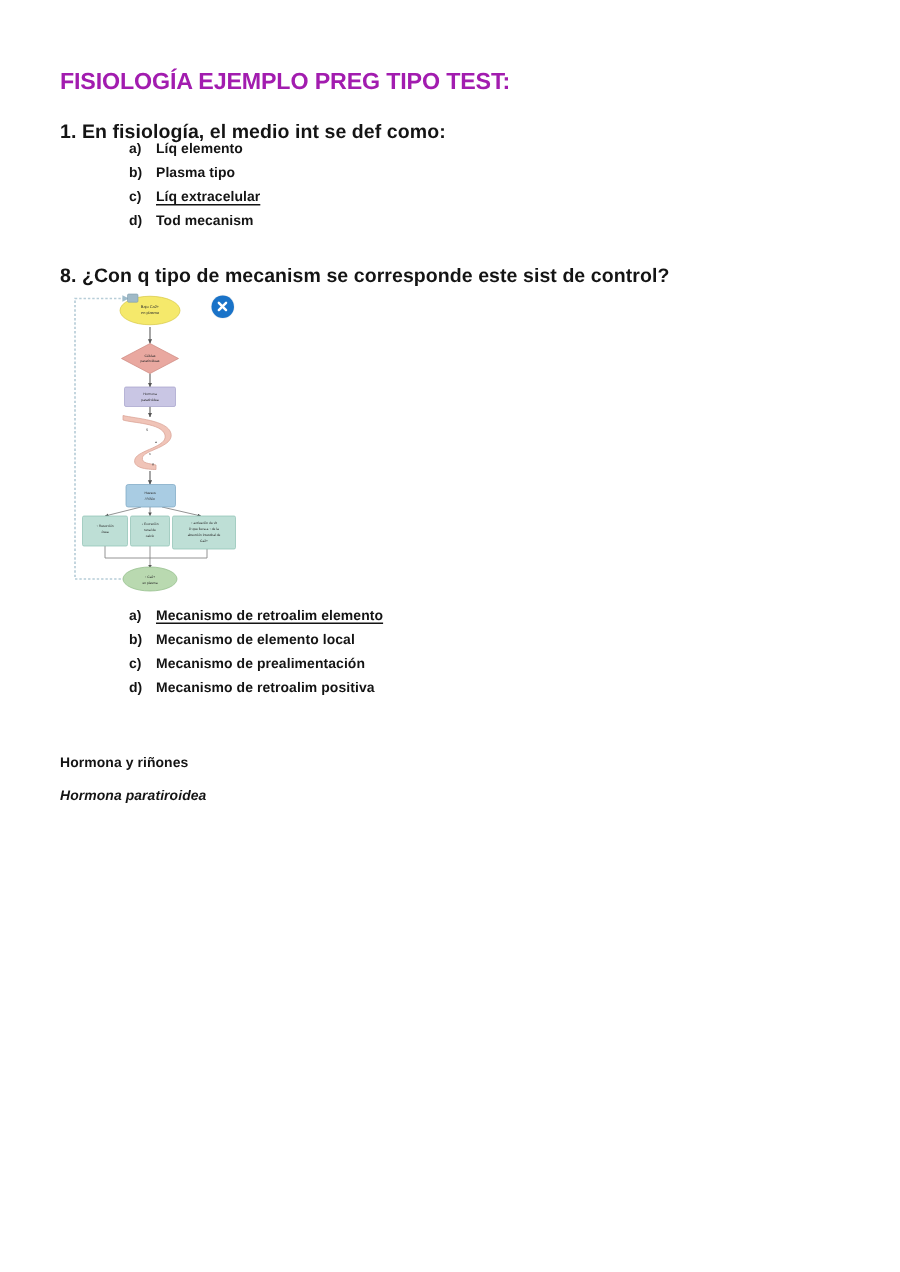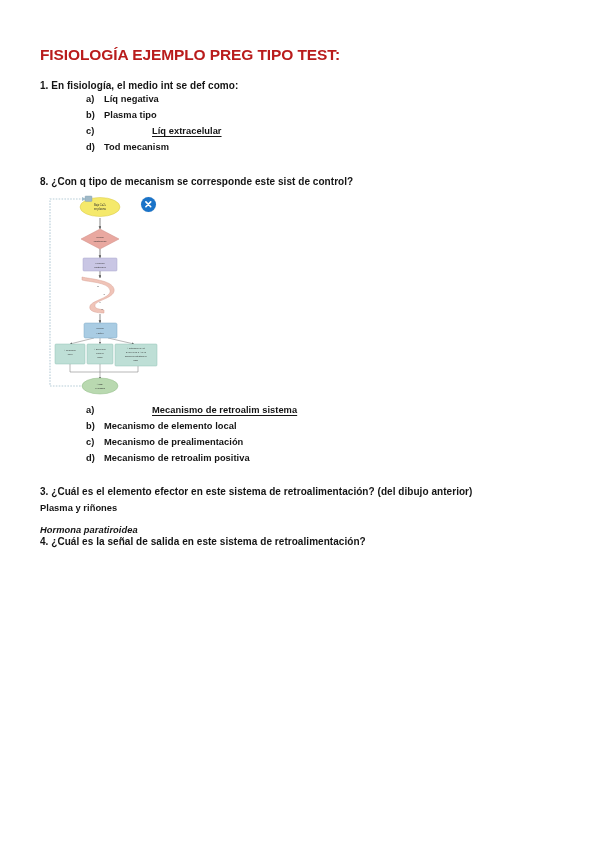--- a/index.html
+++ b/index.html
@@ -25,29 +25,29 @@
   }
 
   
   .doc-title {
     position: absolute;
     left: 40px;
     top: 46px;
     font-size: 15.5px;
     font-weight: bold;
     letter-spacing: -0.1px;
-    color: #b91c1c;
+    color: #a21caf;
     white-space: nowrap;
   }
 
   
   .question {
     position: absolute;
     left: 40px;
-    font-size: 10px;
+    font-size: 13px;
     font-weight: bold;
     color: #141414;
     letter-spacing: 0.05px;
     white-space: nowrap;
   }
   .answer-line {
     position: absolute;
     font-size: 9.3px;
     font-weight: bold;
     color: #141414;
@@ -70,21 +70,20 @@
     letter-spacing: 0.05px;
     white-space: nowrap;
   }
   .option-letter {
     width: 18px;
     flex: 0 0 18px;
   }
   .option-text.underlined {
     text-decoration: underline;
     text-underline-offset: 1.5px;
-    margin-left: 48px;
   }
 
   
   .diagram {
     position: absolute;
     left: 42px;
     top: 192px;
     width: 130px;
     height: 208px;
   }
@@ -120,21 +119,21 @@
 
 <div class="page">
 
   <div class="doc-title">FISIOLOGÍA EJEMPLO PREG TIPO TEST:</div>
 
   <div class="question" style="top:80px;">1.  En fisiología, el medio int se def como:</div>
 
   <div class="options" style="top:94px;">
     <div class="option-row">
       <span class="option-letter">a)</span>
-      <span class="option-text">Líq negativa</span>
+      <span class="option-text">Líq elemento</span>
     </div>
     <div class="option-row">
       <span class="option-letter">b)</span>
       <span class="option-text">Plasma tipo</span>
     </div>
     <div class="option-row">
       <span class="option-letter">c)</span>
       <span class="option-text underlined">Líq extracelular</span>
     </div>
     <div class="option-row">
@@ -243,35 +242,33 @@
 
   <div class="x-badge">
     <svg width="8.6" height="8.6" viewBox="0 0 10 10">
       <path d="M2.2,2.2 L7.8,7.8 M7.8,2.2 L2.2,7.8" stroke="#ffffff" stroke-width="1.9" stroke-linecap="round"></path>
     </svg>
   </div>
 
   <div class="options" style="top:405px;">
     <div class="option-row">
       <span class="option-letter">a)</span>
-      <span class="option-text underlined">Mecanismo de retroalim sistema</span>
+      <span class="option-text underlined">Mecanismo de retroalim elemento</span>
     </div>
     <div class="option-row">
       <span class="option-letter">b)</span>
       <span class="option-text">Mecanismo de elemento local</span>
     </div>
     <div class="option-row">
       <span class="option-letter">c)</span>
       <span class="option-text">Mecanismo de prealimentación</span>
     </div>
     <div class="option-row">
       <span class="option-letter">d)</span>
       <span class="option-text">Mecanismo de retroalim positiva</span>
     </div>
   </div>
 
-  <div class="question" style="top:486px;">3. ¿Cuál es el elemento efector en este sistema de retroalimentación? (del dibujo anterior)</div>
-  <div class="answer-line" style="left:40px; top:503px;">Plasma y riñones</div>
-
-  <div class="question" style="top:536px;">4. ¿Cuál es la señal de salida en este sistema de retroalimentación?</div>
+  <div class="answer-line" style="left:40px; top:503px;">Hormona y riñones</div>
+
   <div class="answer-line" style="left:40px; top:525px;font-style:italic;">Hormona paratiroidea</div>
 
 </div>
 
 </body></html>

